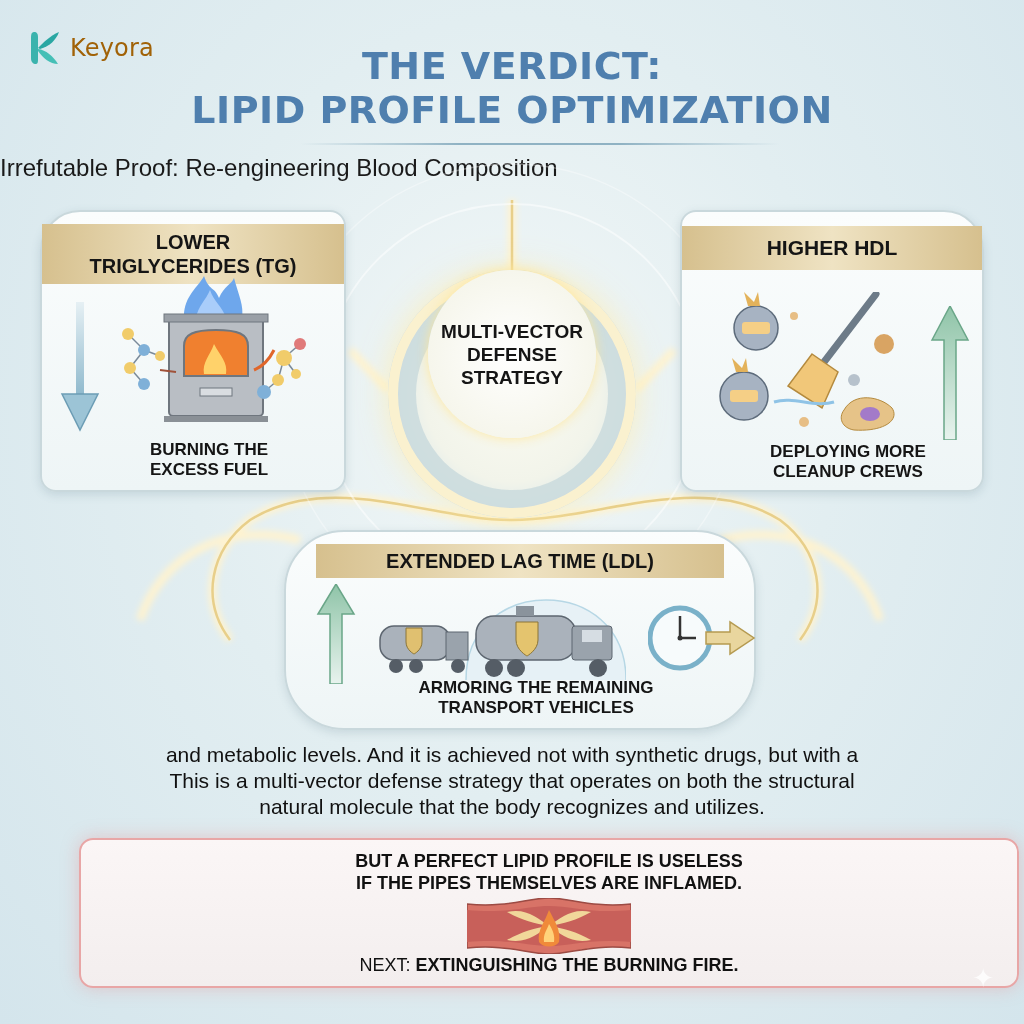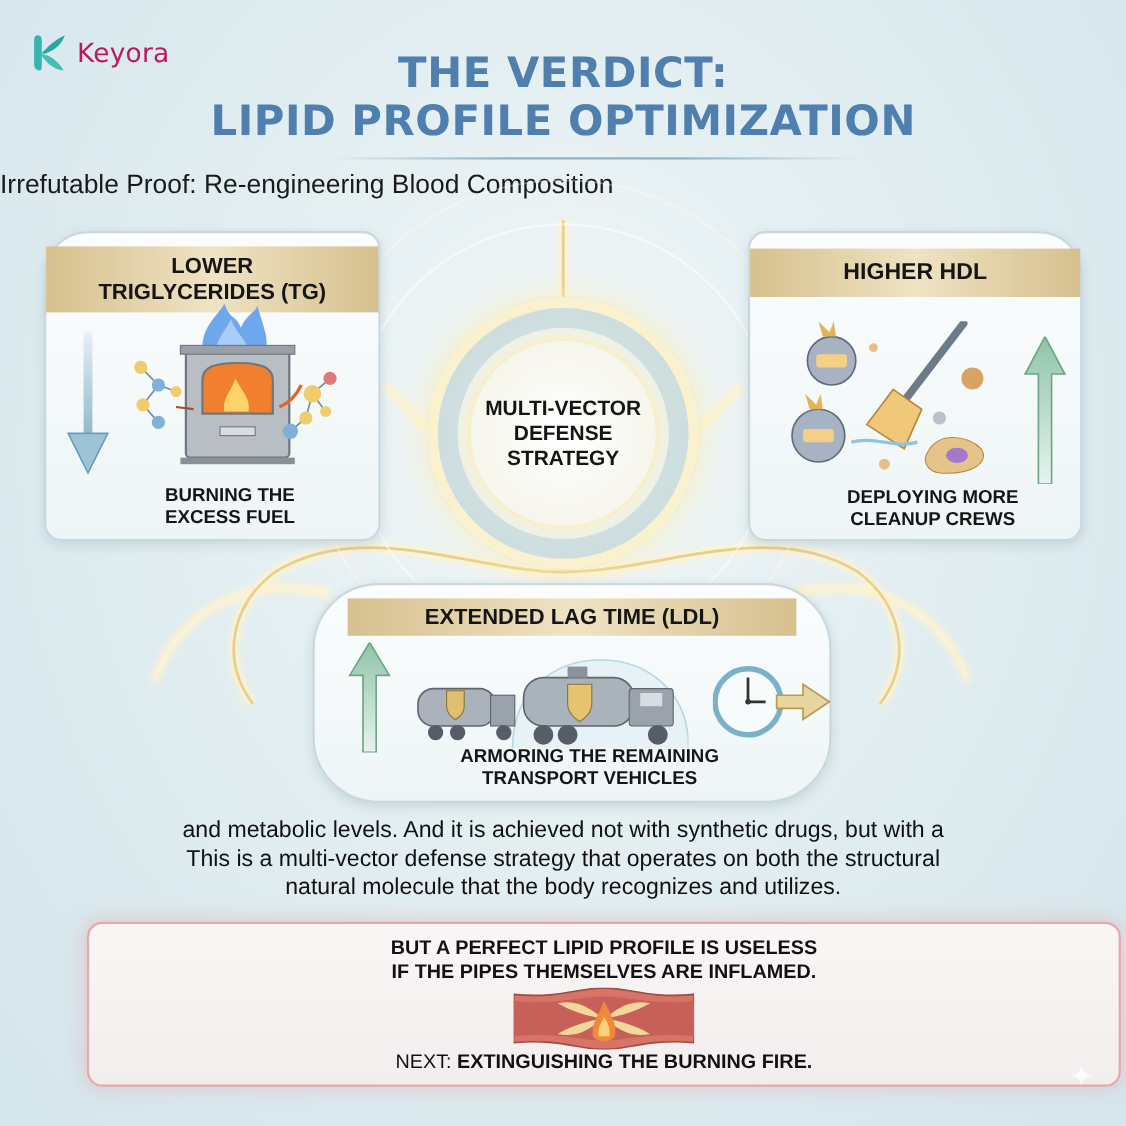--- a/index.html
+++ b/index.html
@@ -5,39 +5,39 @@
   * { box-sizing: border-box; margin: 0; padding: 0; }
   html, body { width: 1024px; height: 1024px; overflow: hidden; }
   body {
     font-family: "Liberation Sans", sans-serif;
     background: radial-gradient(ellipse at 50% 40%, #f2f7f7 0%, #e2eef1 45%, #d4e5ec 100%);
     position: relative;
     color: #111;
   }
   .logo { position: absolute; left: 28px; top: 28px; display: flex; align-items: center; gap: 8px; }
   .logo-mark { width: 34px; height: 40px; }
-  .logo-text { font-size: 24px; color: #be185d; font-family: "DejaVu Sans", sans-serif; font-weight: 500; letter-spacing: 0.2px; }
+  .logo-text { font-size: 24px; color: #a16207; font-family: "DejaVu Sans", sans-serif; font-weight: 500; letter-spacing: 0.2px; }
 
   .title {
     position: absolute; top: 44px; left: 0; width: 1024px; text-align: center;
     font-family: "DejaVu Sans", sans-serif; font-weight: 700; color: #4f7fae;
     font-size: 38px; line-height: 44px; letter-spacing: 0.5px;
   }
   .title-rule { position: absolute; top: 143px; left: 300px; width: 480px; height: 2px;
     background: linear-gradient(90deg, transparent, #8fb2c3, #8fb2c3, transparent); }
   .subtitle { position: absolute; top: 154px; width: 848px; text-align: left; font-size: 24px; color: #1a1a1a; }
 
   
   .paths { position: absolute; left: 0; top: 0; width: 1024px; height: 1024px; pointer-events: none; }
 
   .hub {
     position: absolute; left: 388px; top: 270px; width: 248px; height: 248px; border-radius: 50%;
     background: radial-gradient(circle, #fbfbf2 0%, #f2f4ea 50%, #dfeaea 68%, #cfdede 80%, #e8efe9 100%);
     box-shadow: 0 0 30px rgba(255,236,170,0.7), inset 0 0 0 10px rgba(255,243,205,0.9), inset 0 0 0 28px rgba(200,218,220,0.8);
-    display: flex; align-items: center; justify-content: center;
+    display: flex; align-items: flex-start; justify-content: center;
   }
   .hub-inner {
     width: 168px; height: 168px; border-radius: 50%;
     background: radial-gradient(circle, #ffffff 0%, #f6f6ec 70%, #eef1e6 100%);
     box-shadow: 0 0 12px rgba(255,230,150,0.9);
     display: flex; align-items: center; justify-content: center; text-align: center;
     font-weight: 700; font-size: 19px; line-height: 23px; color: #151515;
   }
 
   .card {

